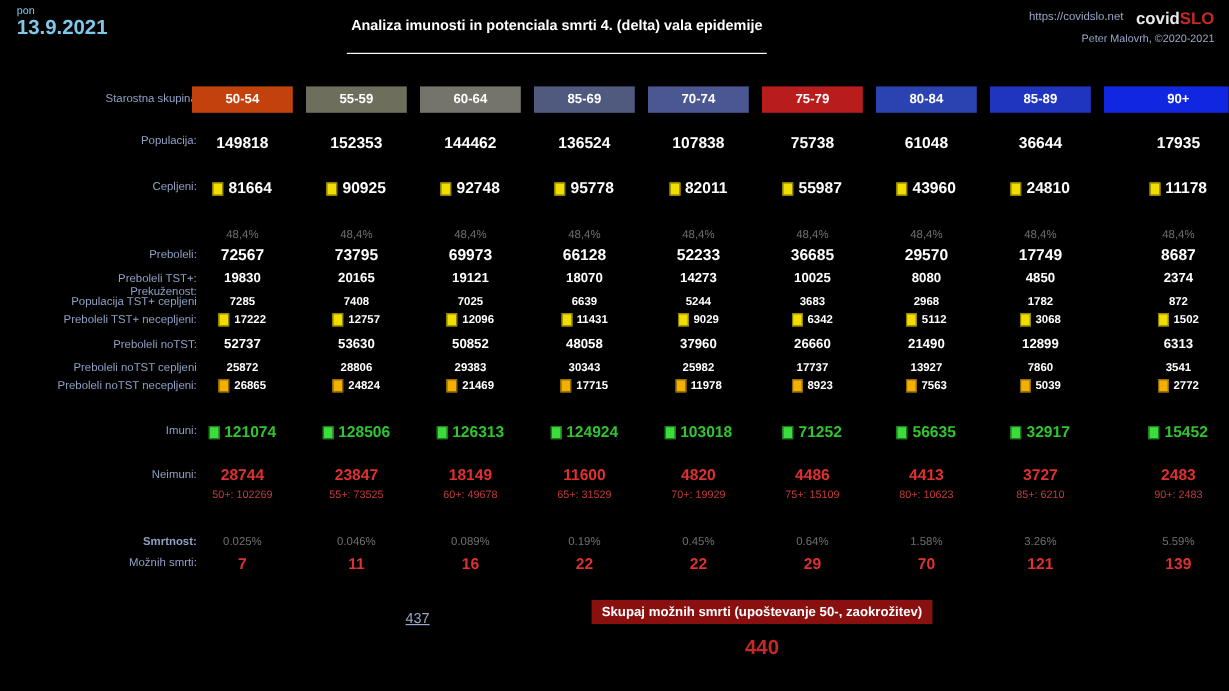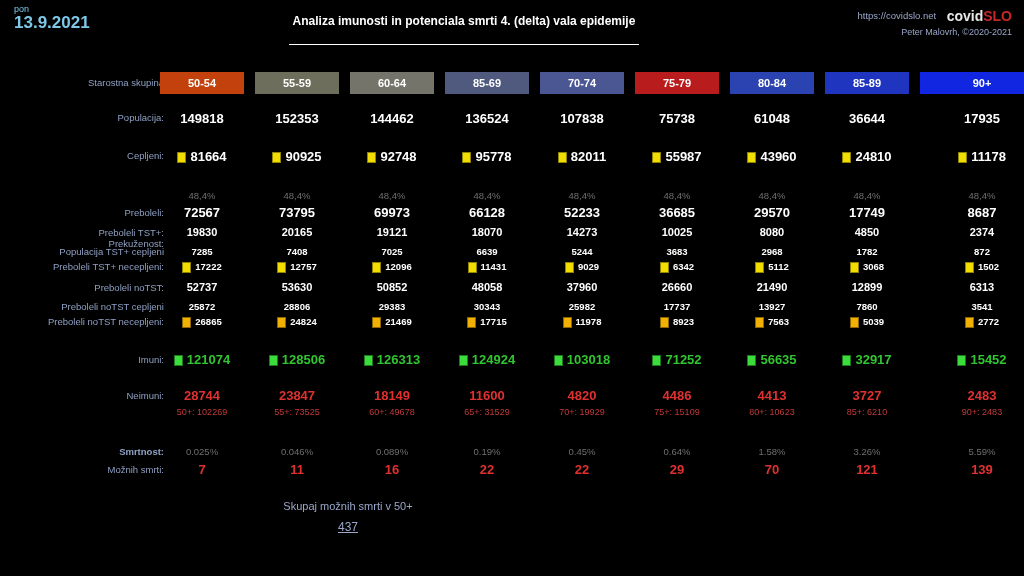--- a/index.html
+++ b/index.html
@@ -313,17 +313,20 @@
       <div class="cell val red">22</div>
       <div class="cell val red">22</div>
       <div class="cell val red">29</div>
       <div class="cell val red">70</div>
       <div class="cell val red">121</div>
       <div class="cell val red">139</div>
     </div>
   </div>
 
   <div class="foot-left">
-    <div class="t">Skupaj možnih smrti v 50+</div>
     <div class="n">437</div>
   </div>
+  <div class="foot-right">
+    <div class="band">Skupaj možnih smrti (upoštevanje 50-, zaokrožitev)</div>
+    <div class="n">440</div>
+  </div>
 
 </div>
 
 </body></html>

